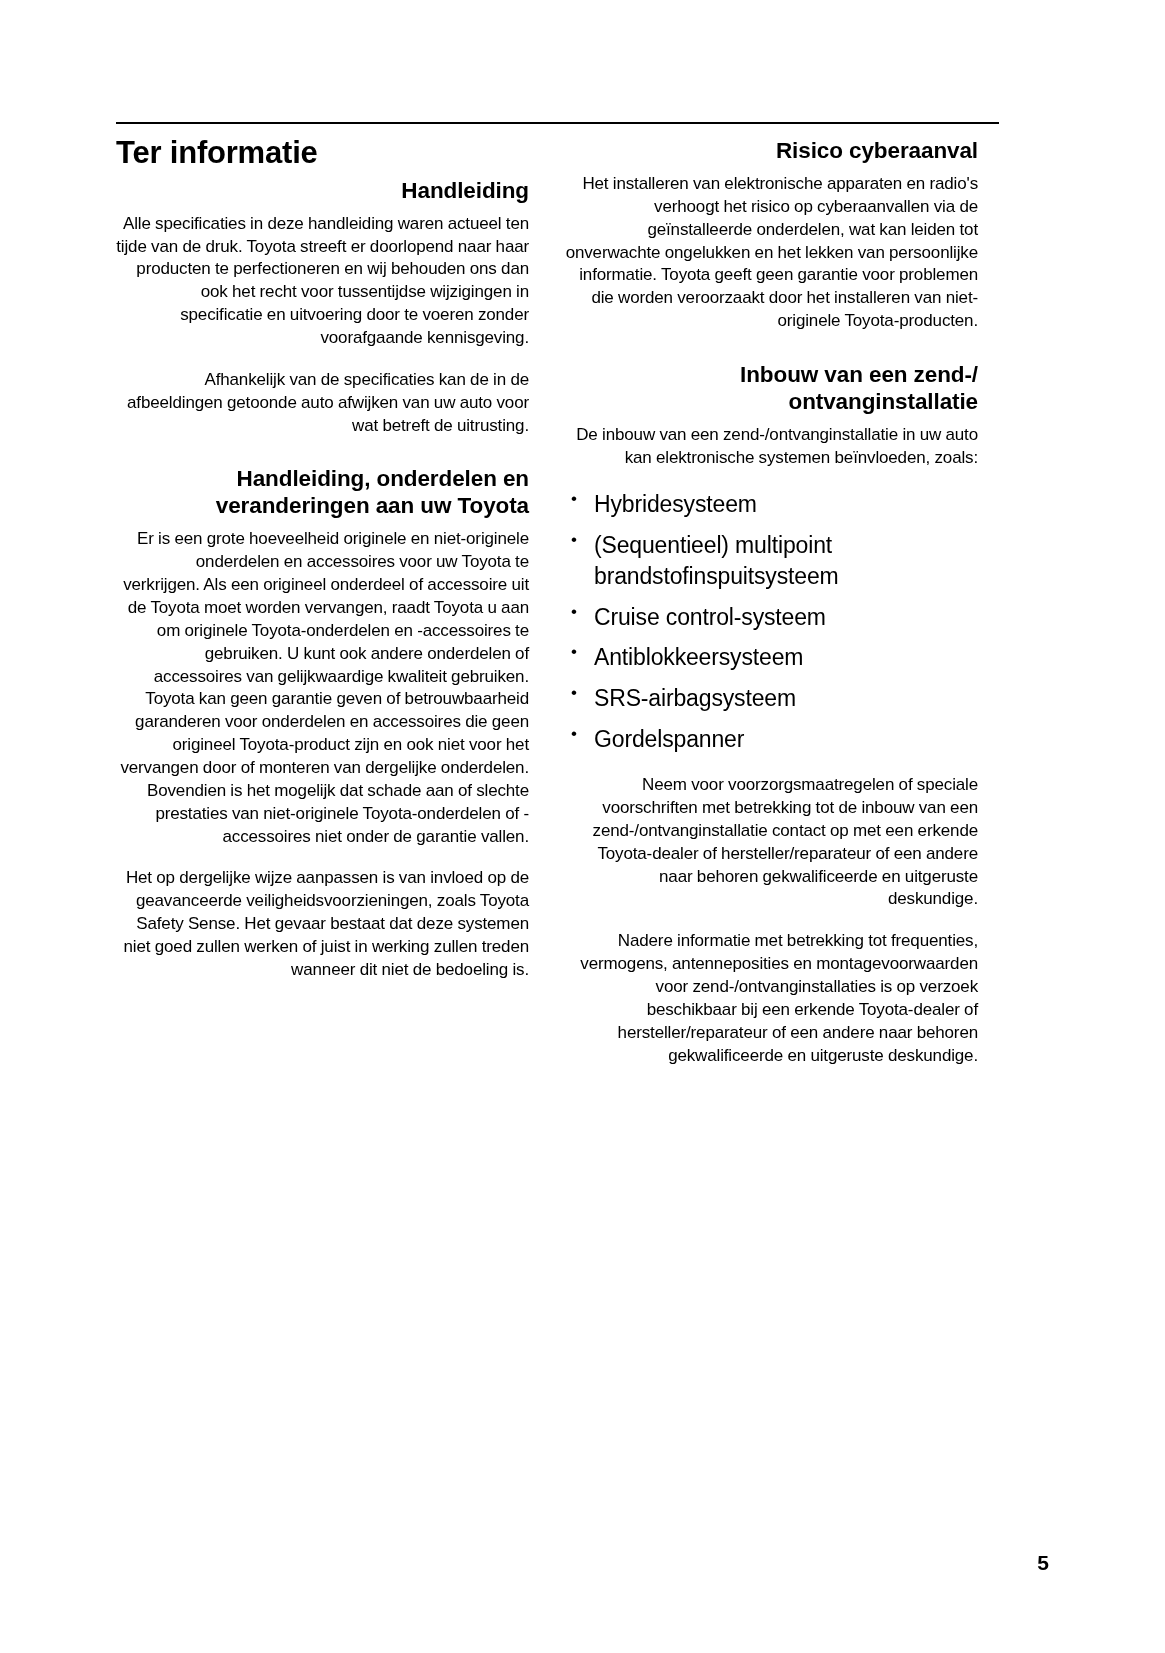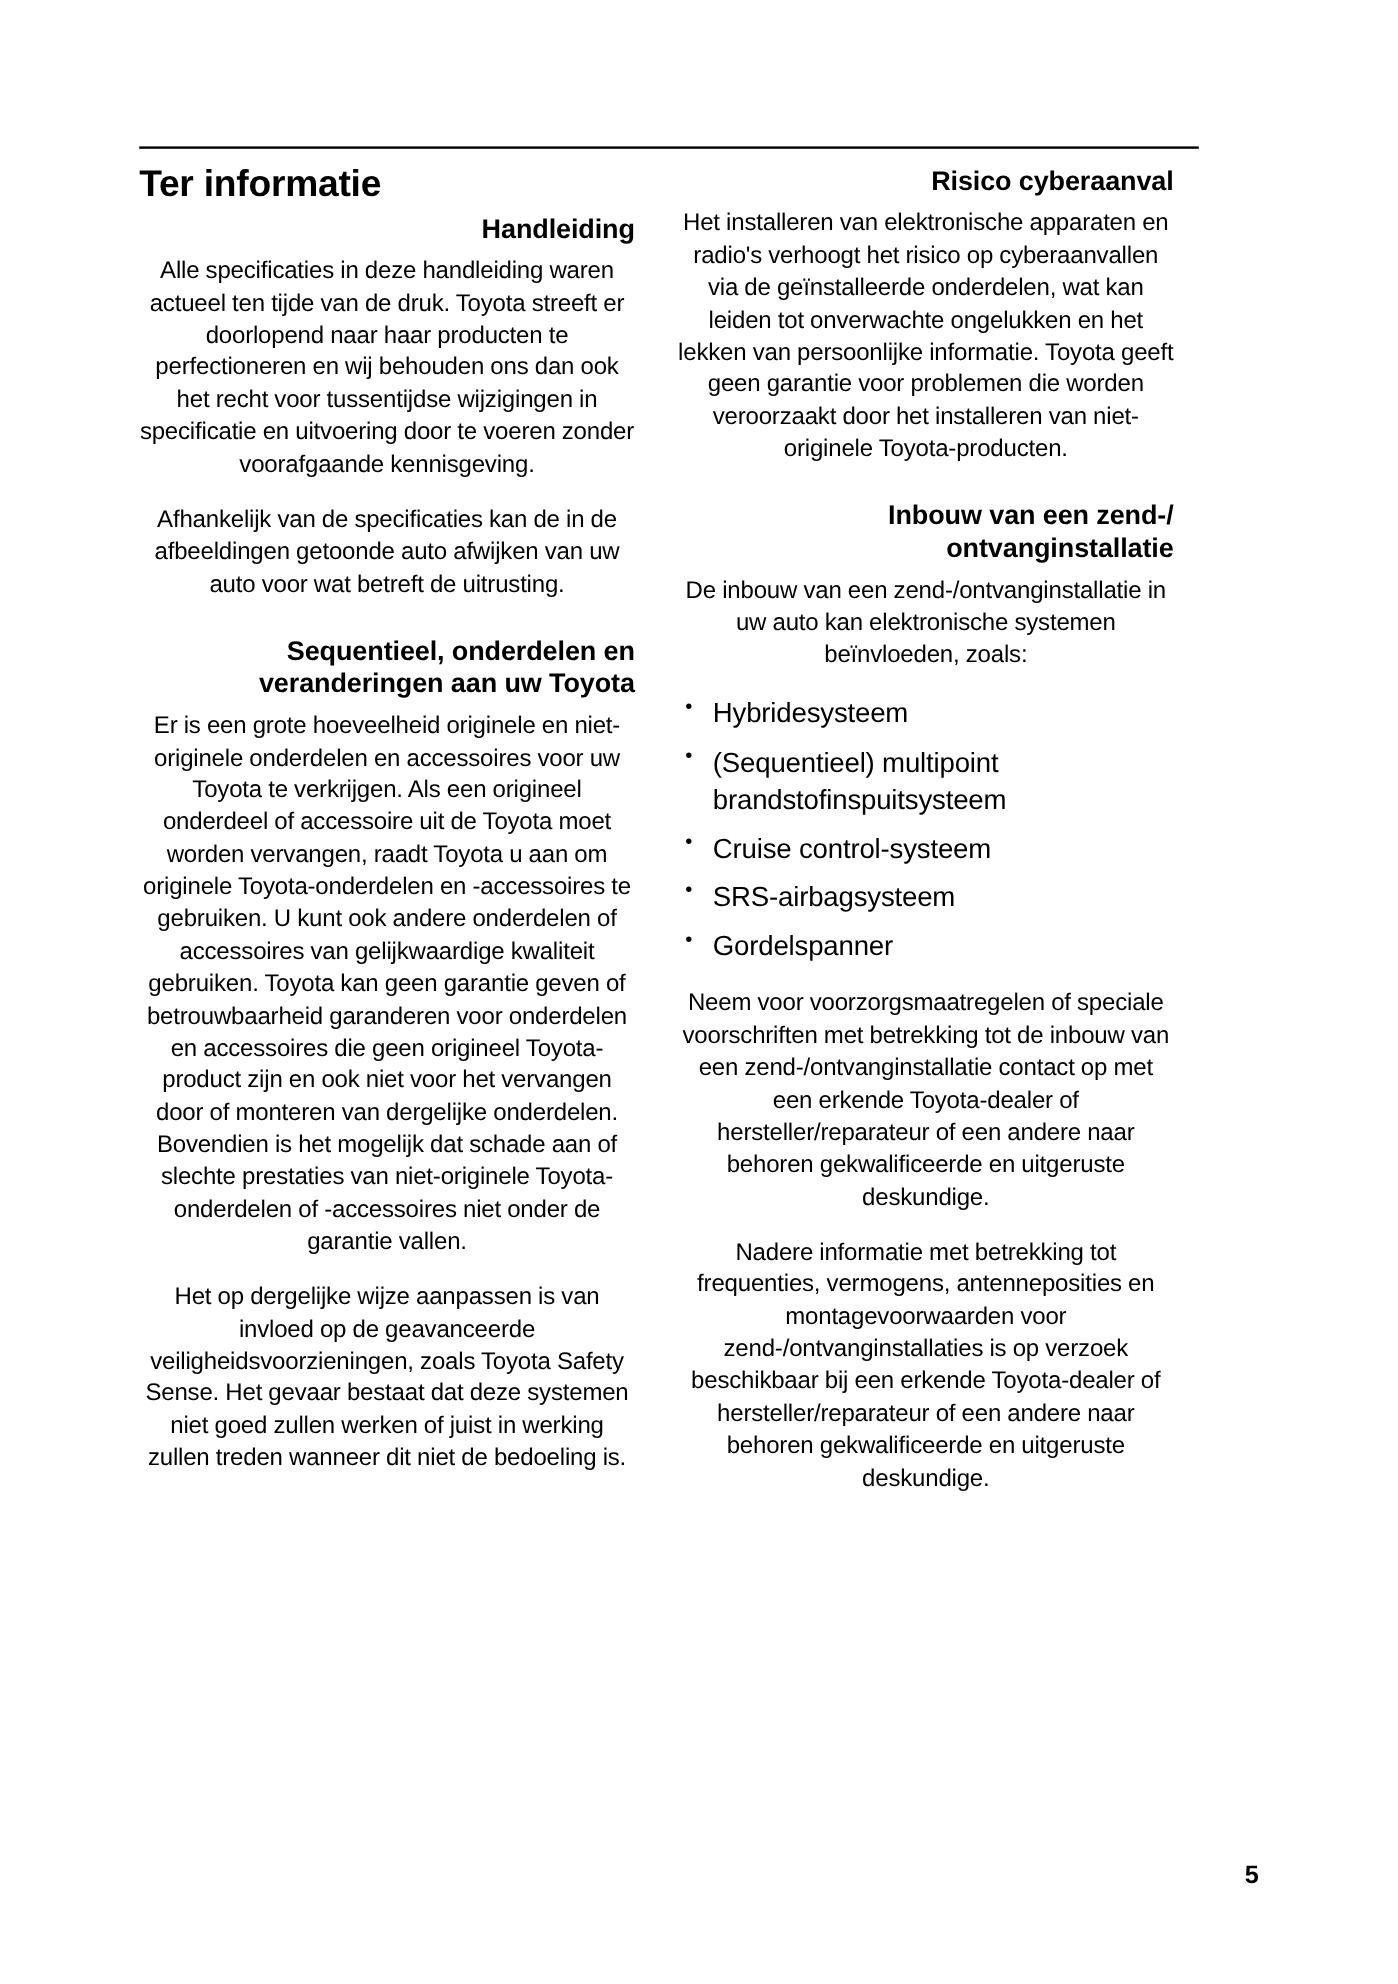--- a/index.html
+++ b/index.html
@@ -61,25 +61,25 @@
     letter-spacing: -0.1px;
     text-align: right;
   }
   h2.sec-head.spaced {
     margin-top: 28px;
   }
   .col-right h2.sec-head.first {
     margin-top: 1px;
   }
   p.body {
-    font-size: 20px;
+    font-size: 17px;
     line-height: 1.345;
     margin: 0 0 19px 0;
     letter-spacing: -0.15px;
-    text-align: center;
+    text-align: right;
     word-spacing: -0.2px;
   }
   ul.bullets {
     list-style: none;
     margin: 0 0 19px 0;
     padding: 0;
   }
   ul.bullets li {
     font-size: 23px;
     line-height: 1.345;
@@ -117,21 +117,21 @@
 
       <h1 class="doc-title">Ter informatie</h1>
 
       <h2 class="sec-head">Handleiding</h2>
 
 
       <p class="body">Alle specificaties in deze handleiding waren actueel ten tijde van de druk. Toyota streeft er doorlopend naar haar producten te perfectioneren en wij behouden ons dan ook het recht voor tussentijdse wijzigingen in specificatie en uitvoering door te voeren zonder voorafgaande kennisgeving.</p>
 
       <p class="body">Afhankelijk van de specificaties kan de in de afbeeldingen getoonde auto afwijken van uw auto voor wat betreft de uitrusting.</p>
 
-      <h2 class="sec-head spaced">Sequentieel, onderdelen en veranderingen aan uw Toyota</h2>
+      <h2 class="sec-head spaced">Handleiding, onderdelen en veranderingen aan uw Toyota</h2>
 
       <p class="body">Er is een grote hoeveelheid originele en niet-originele onderdelen en accessoires voor uw Toyota te verkrijgen. Als een origineel onderdeel of accessoire uit de Toyota moet worden vervangen, raadt Toyota u aan om originele Toyota-onderdelen en -accessoires te gebruiken. U kunt ook andere onderdelen of accessoires van gelijkwaardige kwaliteit gebruiken. Toyota kan geen garantie geven of betrouwbaarheid garanderen voor onderdelen en accessoires die geen origineel Toyota-product zijn en ook niet voor het vervangen door of monteren van dergelijke onderdelen. Bovendien is het mogelijk dat schade aan of slechte prestaties van niet-originele Toyota-onderdelen of -accessoires niet onder de garantie vallen.</p>
 
       <p class="body">Het op dergelijke wijze aanpassen is van invloed op de geavanceerde veiligheidsvoorzieningen, zoals Toyota Safety Sense. Het gevaar bestaat dat deze systemen niet goed zullen werken of juist in werking zullen treden wanneer dit niet de bedoeling is.</p>
 
     </div>
 
     <div class="col col-right">
 
       <h2 class="sec-head first">Risico cyberaanval</h2>
@@ -139,20 +139,21 @@
       <p class="body">Het installeren van elektronische apparaten en radio's verhoogt het risico op cyberaanvallen via de geïnstalleerde onderdelen, wat kan leiden tot onverwachte ongelukken en het lekken van persoonlijke informatie. Toyota geeft geen garantie voor problemen die worden veroorzaakt door het installeren van niet-originele Toyota-producten.</p>
 
       <h2 class="sec-head spaced">Inbouw van een zend-/ ontvanginstallatie</h2>
 
       <p class="body">De inbouw van een zend-/ontvanginstallatie in uw auto kan elektronische systemen beïnvloeden, zoals:</p>
 
       <ul class="bullets">
         <li>Hybridesysteem</li>
         <li>(Sequentieel) multipoint brandstofinspuitsysteem</li>
         <li>Cruise control-systeem</li>
+        <li>Antiblokkeersysteem</li>
         <li>SRS-airbagsysteem</li>
         <li>Gordelspanner</li>
       </ul>
 
       <p class="body">Neem voor voorzorgsmaatregelen of speciale voorschriften met betrekking tot de inbouw van een zend-/ontvanginstallatie contact op met een erkende Toyota-dealer of hersteller/reparateur of een andere naar behoren gekwalificeerde en uitgeruste deskundige.</p>
 
       <p class="body">Nadere informatie met betrekking tot frequenties, vermogens, antenneposities en montagevoorwaarden voor zend-/ontvanginstallaties is op verzoek beschikbaar bij een erkende Toyota-dealer of hersteller/reparateur of een andere naar behoren gekwalificeerde en uitgeruste deskundige.</p>
 
     </div>
 

